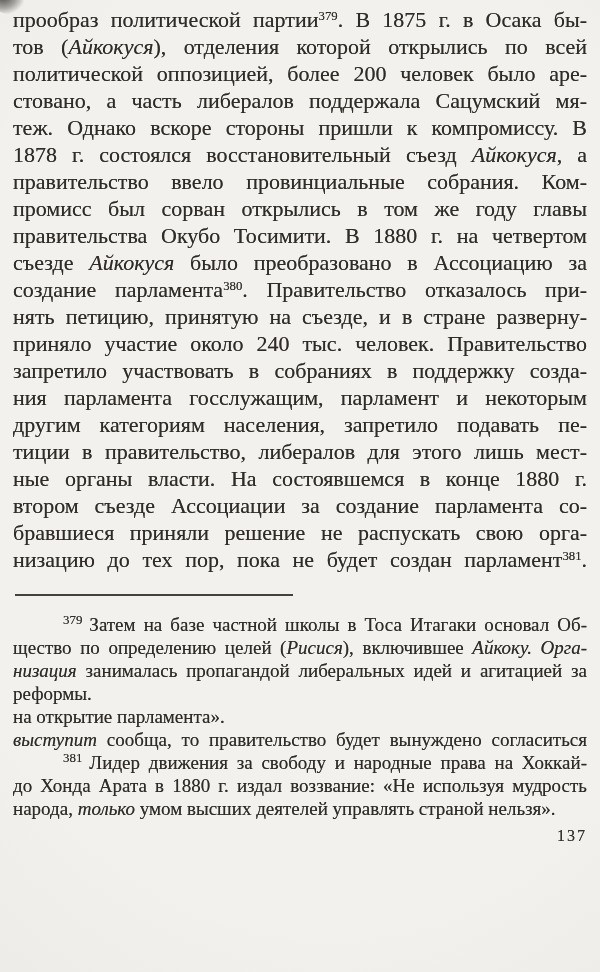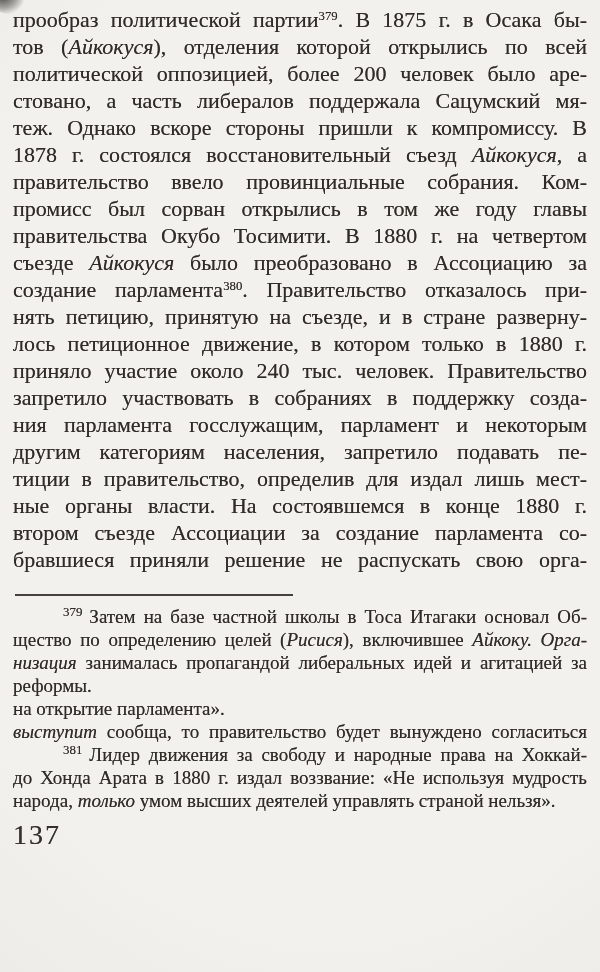--- a/index.html
+++ b/index.html
@@ -69,32 +69,32 @@
     margin-right: 7px;
   }
   .fnrule {
     width: 278px;
     height: 0;
     border: none;
     border-top: 2px solid #45423c;
     margin: 21px 0 0 2px;
   }
   .footnotes {
-    margin-top: 9px;
+    margin-top: 17px;
     font-family: Liberation Serif, serif;
   }
   .footnotes .tline {
     font-size: 19px;
     line-height: 23px;
     height: 23px;
   }
   .page-number {
     margin-top: 7px;
-    text-align: left;
-    font-size: 28px;
+    text-align: right;
+    font-size: 16px;
     letter-spacing: 2px;
     color: #34312c;
   }
 </style>
 </head>
 <body>
 
 <div class="page">
   <div class="corner-smudge"></div>
   <div class="content">
@@ -104,29 +104,29 @@
         <div class="tline"><span>политической оппозицией, более 200 человек было аре-</span></div>
         <div class="tline"><span>стовано, а часть либералов поддержала Сацумский мя-</span></div>
         <div class="tline"><span>теж. Однако вскоре стороны пришли к компромиссу. В</span></div>
         <div class="tline"><span>1878 г. состоялся восстановительный съезд </span><span class="it">Айкокуся</span><span>, а</span></div>
         <div class="tline"><span>правительство ввело провинциальные собрания. Ком-</span></div>
         <div class="tline"><span>промисс был сорван открылись в том же году главы</span></div>
         <div class="tline"><span>правительства Окубо Тосимити. В 1880 г. на четвертом</span></div>
         <div class="tline"><span>съезде </span><span class="it">Айкокуся</span><span> было преобразовано в Ассоциацию за</span></div>
         <div class="tline"><span>создание парламента</span><sup>380</sup><span>. Правительство отказалось при-</span></div>
         <div class="tline"><span>нять петицию, принятую на съезде, и в стране разверну-</span></div>
-        <div class="tline"><span>лось петиционное движение, в котором только в 1880 г.</span></div>
         <div class="tline"><span>приняло участие около 240 тыс. человек. Правительство</span></div>
         <div class="tline"><span>запретило участвовать в собраниях в поддержку созда-</span></div>
         <div class="tline"><span>ния парламента госслужащим, парламент и некоторым</span></div>
         <div class="tline"><span>другим категориям населения, запретило подавать пе-</span></div>
-        <div class="tline"><span>тиции в правительство, определив для издал лишь мест-</span></div>
+        <div class="tline"><span>тиции в правительство, либералов для этого лишь мест-</span></div>
         <div class="tline"><span>ные органы власти. На состоявшемся в конце 1880 г.</span></div>
         <div class="tline"><span>втором съезде Ассоциации за создание парламента со-</span></div>
         <div class="tline"><span>бравшиеся приняли решение не распускать свою орга-</span></div>
+        <div class="tline"><span>низацию до тех пор, пока не будет создан парламент</span><sup>381</sup><span>.</span></div>
       </div>
     <div class="fnrule"></div>
     <div class="footnotes">
       <div class="footnote">
           <div class="tline indent"><sup>379</sup><span>Затем на базе частной школы в Тоса Итагаки основал Об-</span></div>
           <div class="tline"><span>щество по определению целей (</span><span class="it">Рисися</span><span>), включившее </span><span class="it">Айкоку. Орга-</span></div>
           <div class="tline"><span class="it">низация</span><span> занималась пропагандой либеральных идей и агитацией за</span></div>
           <div class="tline nojust"><span>реформы.</span></div>
         </div>
       <div class="footnote">

